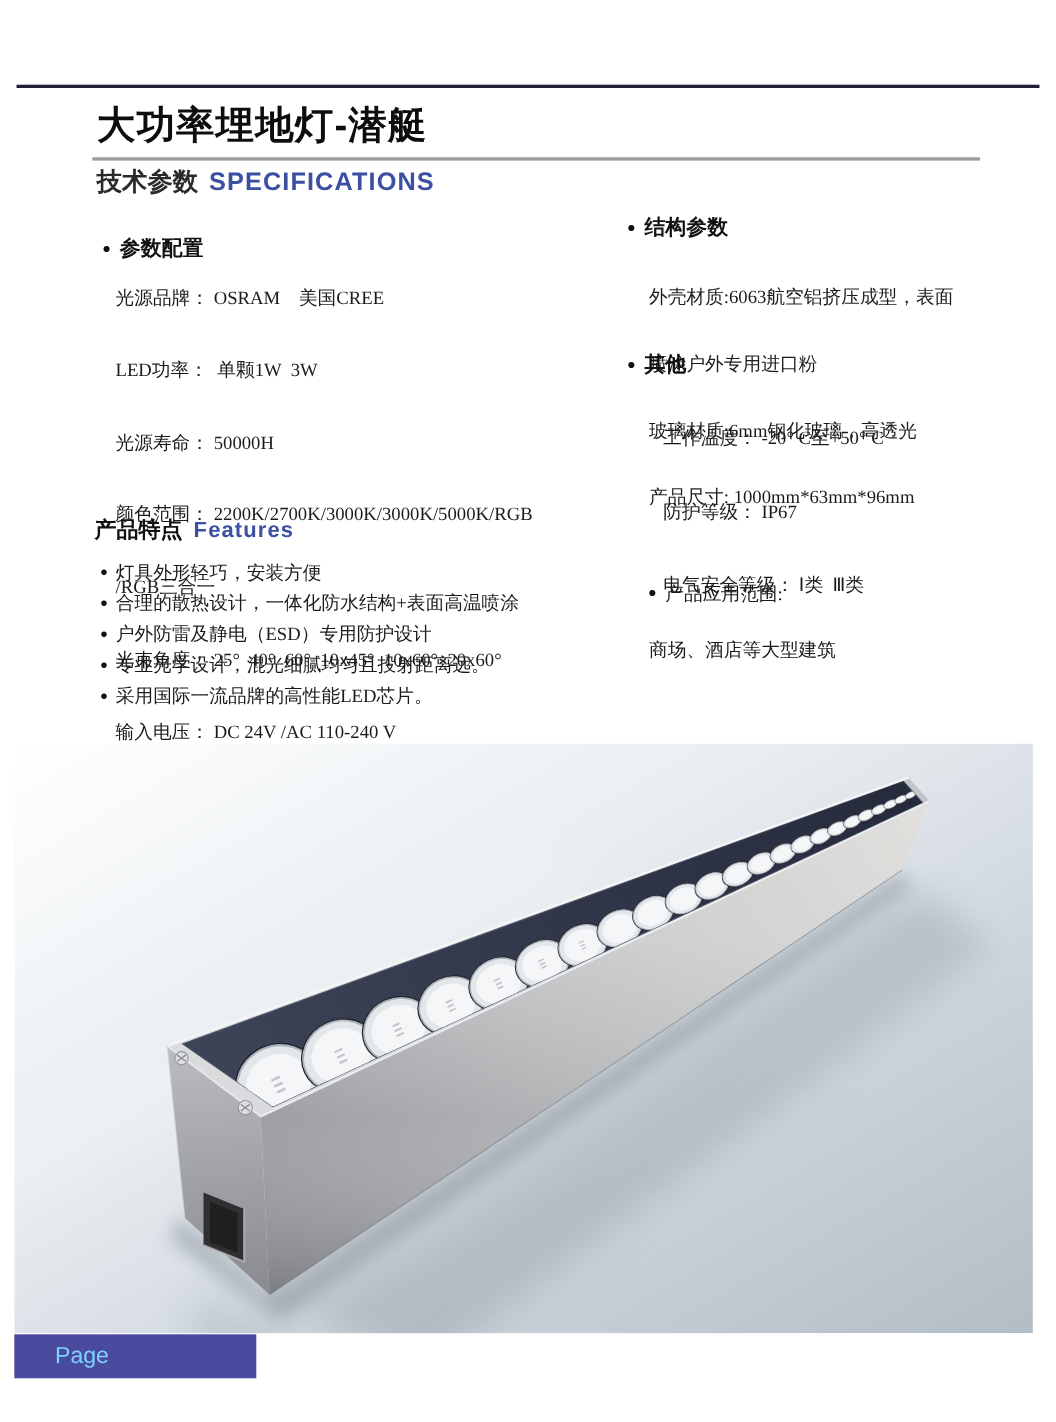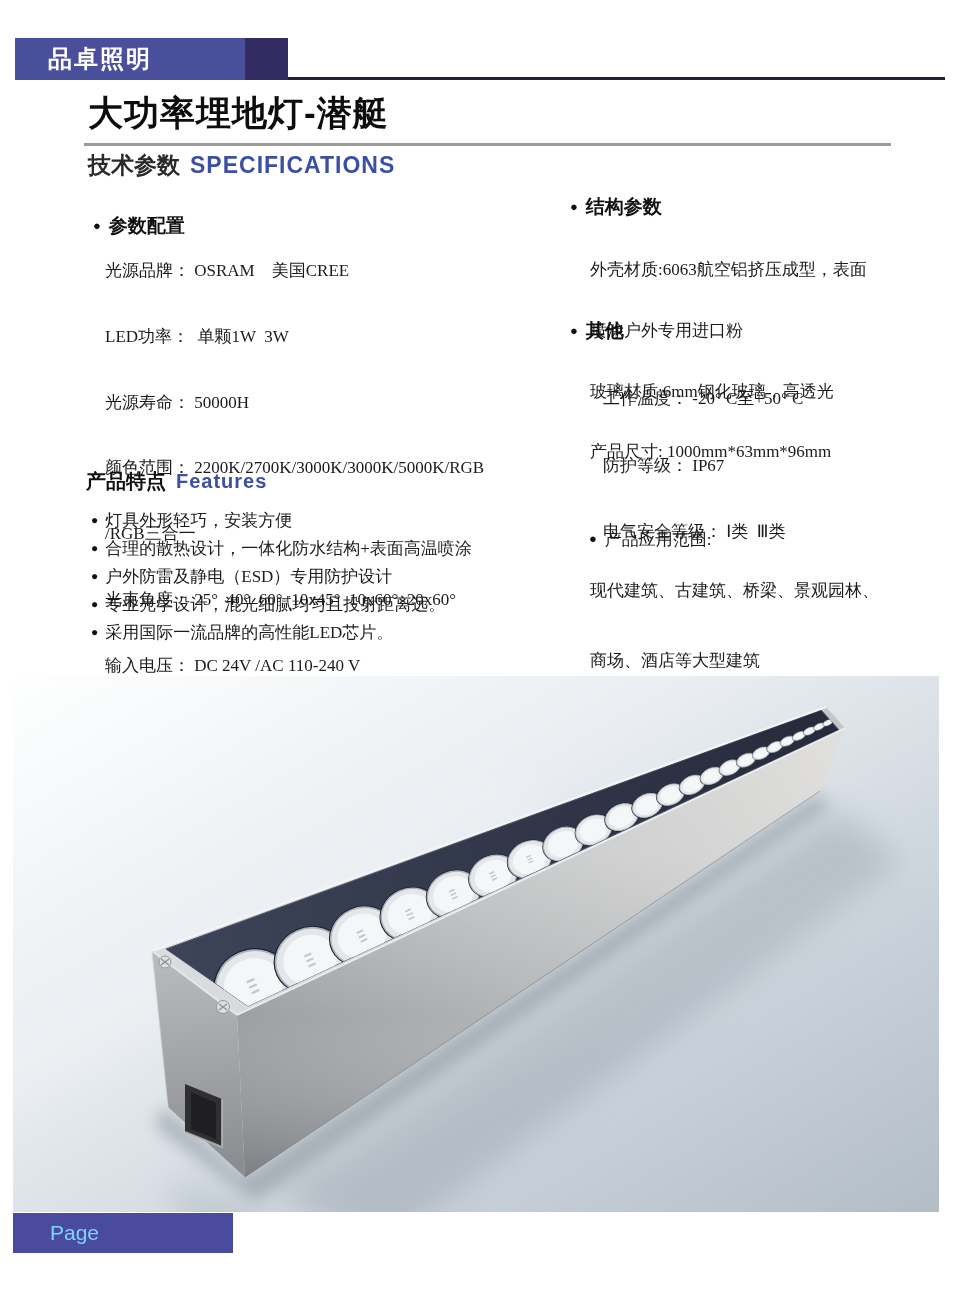--- a/index.html
+++ b/index.html
@@ -46,24 +46,20 @@
   .footer-bar{position:absolute;left:13px;top:1213px;width:220px;height:40px;background:#4a4a9e;}
   .footer-text{position:absolute;left:37px;top:0;line-height:40px;color:#7dd3fc;font-size:21px;
                font-family:"Liberation Sans",sans-serif;text-align:center;}
 </style>
 </head>
 <body>
 
 <div class="canvas">
 
   <div class="header-rule"></div>
-  <div class="brand-bar">
-    <span class="brand-text">品卓照明</span>
-    <span class="brand-accent"></span>
-  </div>
 
   <h1 class="page-title">大功率埋地灯-潜艇</h1>
   <div class="title-rule"></div>
 
   <div class="section-heading specs-heading">
     <span>技术参数</span><span class="en-blue">SPECIFICATIONS</span>
   </div>
 
   <div class="group-heading" style="left:93px;top:194px;margin-top:19px;">
     <span class="bullet">●</span><span>参数配置</span>
@@ -107,21 +103,20 @@
     <div class="item"><span class="bullet">●</span><span>合理的散热设计，一体化防水结构+表面高温喷涂</span></div>
     <div class="item"><span class="bullet">●</span><span>户外防雷及静电（ESD）专用防护设计</span></div>
     <div class="item"><span class="bullet">●</span><span>专业光学设计，混光细腻均匀且投射距离远。</span></div>
     <div class="item"><span class="bullet">●</span><span>采用国际一流品牌的高性能LED芯片。</span></div>
   </div>
 
   <div class="spec-lines" style="left:572px;top:508px;font-size:17px;">
     <span class="bullet">●</span><span>产品应用范围:</span>
   </div>
   <div class="spec-lines lh30" style="left:590px;top:536px;width:340px;">
-    <div>现代建筑、古建筑、桥梁、景观园林、</div>
     <div>商场、酒店等大型建筑</div>
   </div>
 
   <div class="photo">
     <svg viewBox="0 0 926 536" width="926" height="536">
       <defs>
         <linearGradient id="bgGrad" x1="0" y1="0" x2="1" y2="1">
           <stop offset="0" stop-color="#feffff"></stop>
           <stop offset="0.38" stop-color="#e9edf1"></stop>
           <stop offset="0.72" stop-color="#c8d1d9"></stop>

